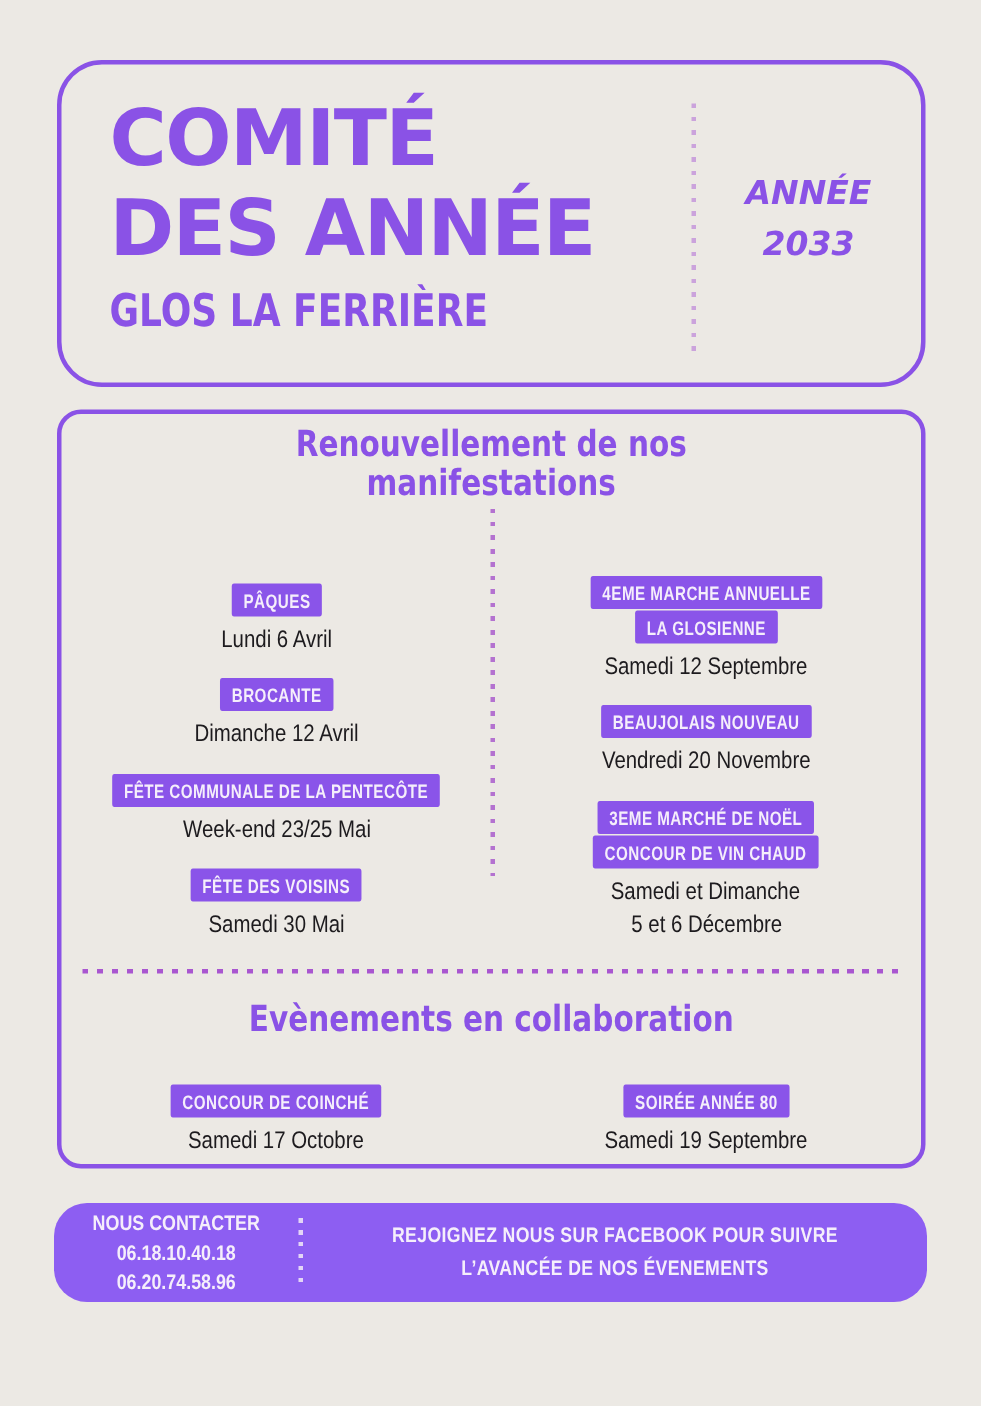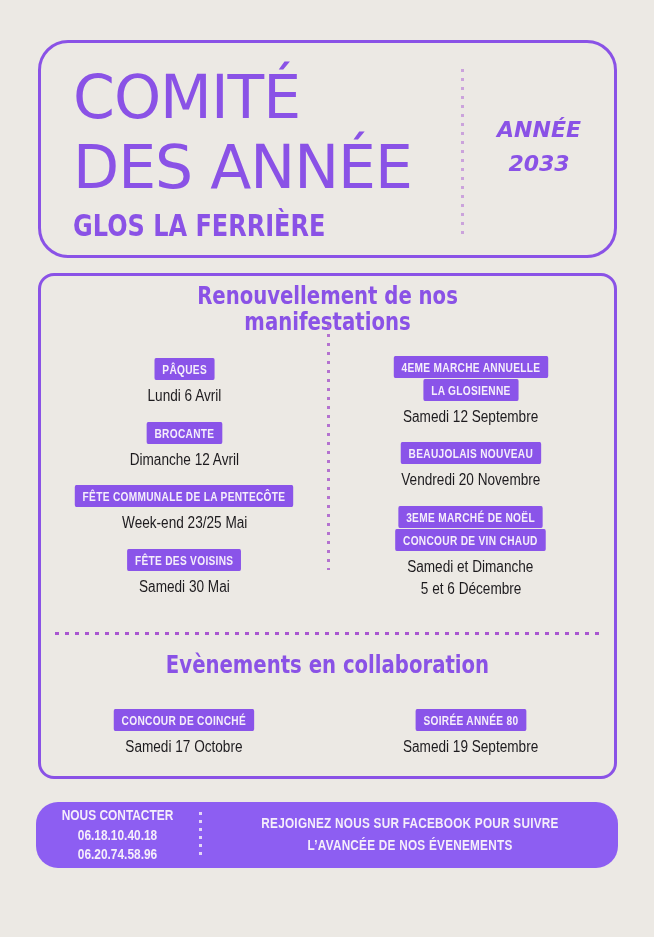--- a/index.html
+++ b/index.html
@@ -16,38 +16,38 @@
   }
   *{box-sizing:border-box;margin:0;padding:0;}
   html,body{width:654px;height:937px;}
   body{background:var(--bg);font-family:"Liberation Sans",sans-serif;}
   .page{position:relative;width:654px;height:937px;overflow:hidden;background:var(--bg);}
 
   
   .header-box{position:absolute;left:38px;top:40px;width:579px;height:218px;
     border:3px solid var(--accent);border-radius:30px;display:flex;}
   .header-left{flex:1;padding:20px 0 0 32px;}
-  .title-line{font-family:"DejaVu Sans",sans-serif;font-weight:400;color:var(--accent);
-    font-size:60px;line-height:1.16;letter-spacing:-1px;white-space:nowrap;}
+  .title-line{font-family:"DejaVu Sans",sans-serif;font-weight:700;color:var(--accent);
+    font-size:52px;line-height:1.16;letter-spacing:-1px;white-space:nowrap;}
   .header-sub{display:inline-block;margin-top:9px;font-family:"DejaVu Sans",sans-serif;
     font-weight:800;color:var(--accent);font-size:30px;line-height:1;
     transform:scaleX(.8);transform-origin:left center;white-space:nowrap;}
   .header-divider{width:3px;margin:26px 0 20px;
     background-image:repeating-linear-gradient(to bottom,var(--dots-light) 0 3px,transparent 3px 9px);}
   .header-right{width:150px;display:flex;flex-direction:column;align-items:center;
     justify-content:center;gap:12px;padding-bottom:4px;}
   .year-line{font-family:"DejaVu Sans",sans-serif;font-weight:800;font-size:22px;
     line-height:1;color:var(--accent);font-style:italic;}
 
   
   .main-box{position:absolute;left:38px;top:273px;width:579px;height:506px;
     border:3px solid var(--accent);border-radius:16px;padding-top:7px;}
   .section-title{text-align:center;font-family:"DejaVu Sans",sans-serif;font-weight:800;
     font-size:24px;line-height:1.1;color:var(--accent);transform:scaleX(.82);white-space:nowrap;}
-  .columns{position:relative;display:flex;margin-top:6px;min-height:272px;align-items:center;}
+  .columns{position:relative;display:flex;margin-top:20px;min-height:272px;align-items:flex-end;}
   .col{flex:1;display:flex;flex-direction:column;align-items:center;gap:15px;}
   .col-divider{position:absolute;left:50%;top:-17px;width:3px;height:245px;margin-left:-1px;
     background-image:repeating-linear-gradient(to bottom,var(--dots-med) 0 3px,transparent 3px 9px);}
   .event{display:flex;flex-direction:column;align-items:center;gap:6px;}
   .badges{display:flex;flex-direction:column;align-items:center;}
   .badge{display:inline-block;background:var(--badge);color:var(--badge-text);
     font-weight:700;font-size:13px;line-height:1;letter-spacing:.4px;
     padding:5px 10px 4px;border-radius:2px;transform:scaleX(.78);white-space:nowrap;}
   .badge + .badge{margin-top:1px;}
   .date{font-size:16px;line-height:1.28;color:var(--date-text);text-align:center;

